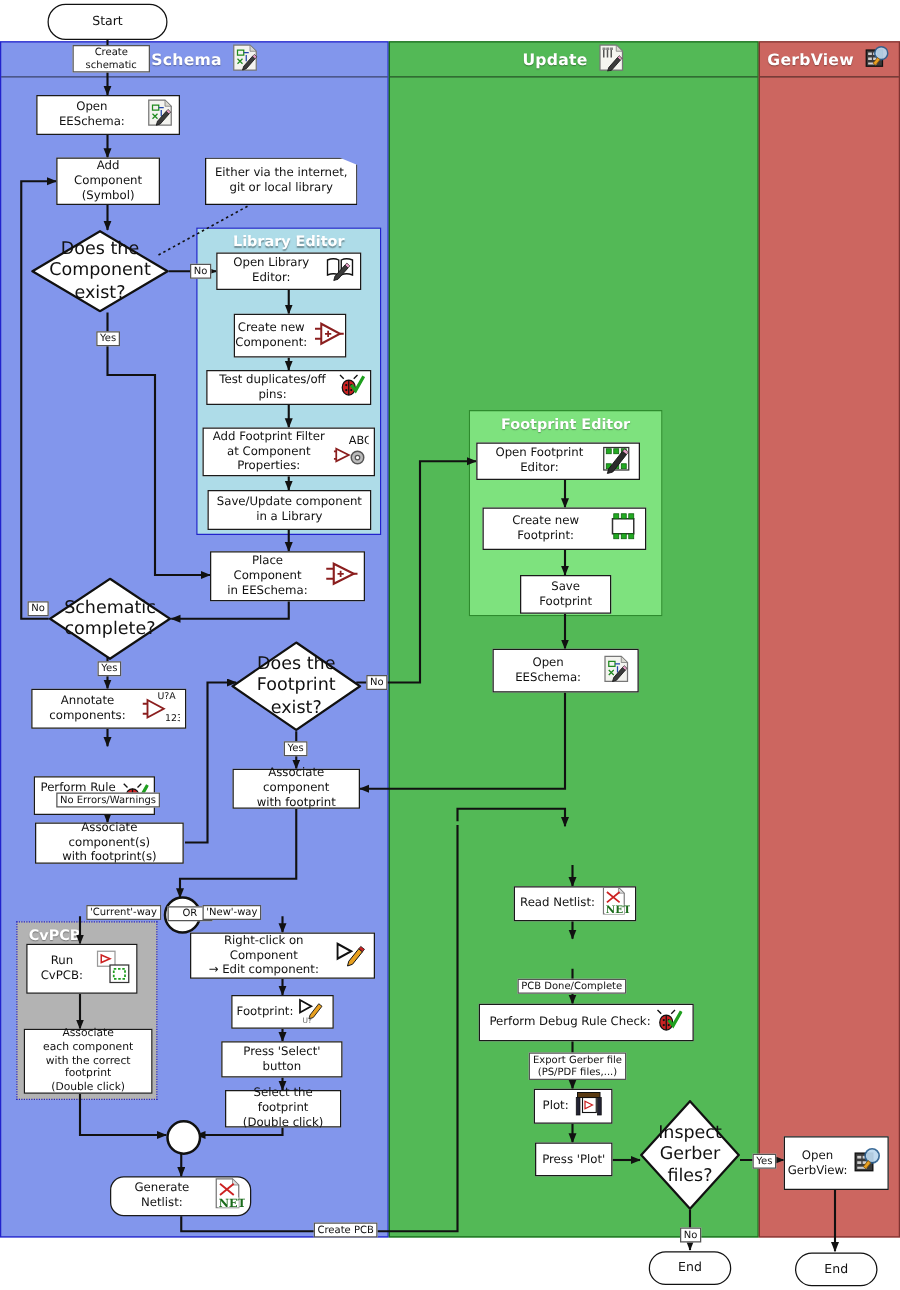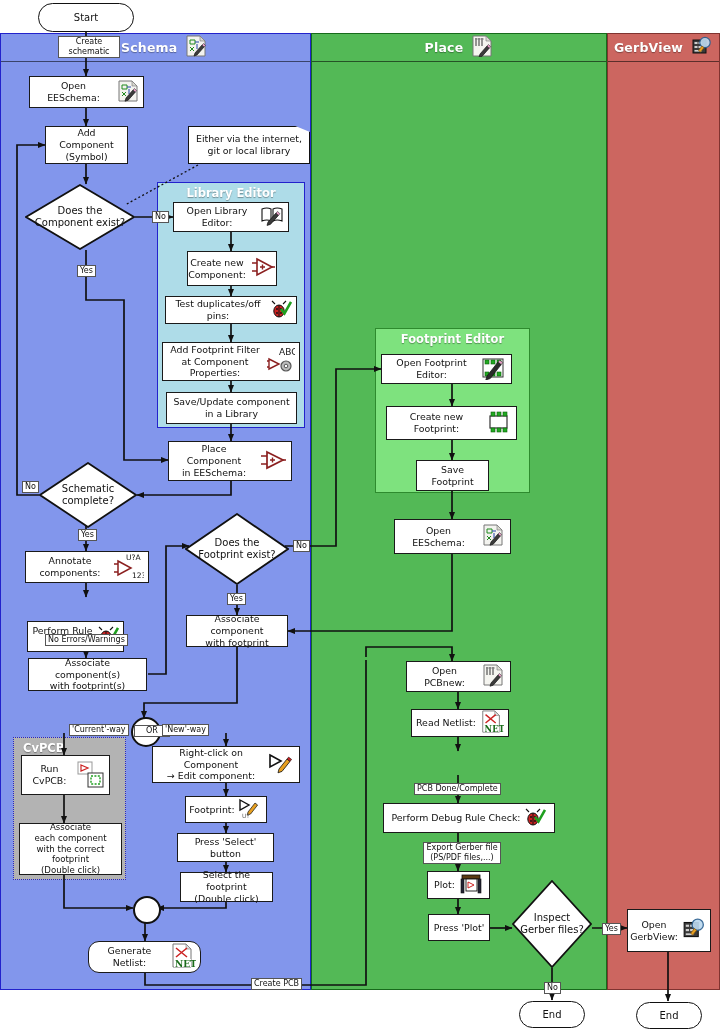--- a/index.html
+++ b/index.html
@@ -35,27 +35,27 @@
   .node .lbl{white-space:pre-line;}
 
   .term{position:absolute;box-sizing:border-box;background:#fff;border:1.6px solid #111;
         border-radius:18px;display:flex;align-items:center;justify-content:center;
         font-size:10px;color:#111;z-index:6;}
 
   
   .note{position:absolute;box-sizing:border-box;background:#fff;border:1.6px solid #111;
         font-size:9.4px;color:#111;line-height:1.3;text-align:center;z-index:5;
         display:flex;align-items:center;justify-content:center;padding:2px 4px;
-        clip-path:polygon(0 0, 88% 0, 100% 16%, 100% 100%, 0 100%);margin-left:24px;}
+        clip-path:polygon(0 0, 88% 0, 100% 16%, 100% 100%, 0 100%);}
 
   
   .dia{position:absolute;z-index:5;}
   .dia svg{position:absolute;left:0;top:0;}
   .dia .dtxt{position:absolute;left:0;top:0;right:0;bottom:0;display:flex;align-items:center;
-             justify-content:center;font-size:10px;color:#111;text-align:center;line-height:1.25;
+             justify-content:center;font-size:14px;color:#111;text-align:center;line-height:1.25;
              white-space:pre-line;}
 
   
   .conn{position:absolute;border:2px solid #111;background:#fff;border-radius:50%;z-index:6;
         display:flex;align-items:center;justify-content:center;font-size:8px;}
 
   
   .elbl{position:absolute;background:#fff;border:1px solid #555;font-size:8px;color:#111;
         padding:0 2px;line-height:1.25;z-index:8;white-space:pre-line;text-align:center;}
 
@@ -82,21 +82,21 @@
           <path d="M10 7 h4 M12 9 v5" stroke="#2244aa" stroke-width="1"></path>
           <path d="M10 18 l7-8 2 2 -7 8 -3 1 z" fill="#3b3b3b" stroke="#1a1a1a" stroke-width=".7"></path>
           <path d="M17 10 l2 2 1.5-1.5 -2-2 z" fill="#e8a0c8" stroke="#1a1a1a" stroke-width=".5"></path>
         </svg>
       </span>
     </div>
   </div>
 
   <div class="lane lane-pcbnew">
     <div class="lane-head">
-      <span class="ttl">Place</span>
+      <span class="ttl">Update</span>
       <span class="ic">
         <svg width="22" height="22" viewBox="0 0 22 22">
           <path d="M2 1 h13 l5 5 v15 h-18 z" fill="#f5f5f0" stroke="#777" stroke-width="1"></path>
           <path d="M15 1 l5 5 h-5 z" fill="#dcdcd4" stroke="#777" stroke-width=".6"></path>
           <g stroke="#555" stroke-width="1.2">
             <path d="M5 4 v7 M8 4 v7 M11 4 v7"></path>
           </g>
           <g fill="#888">
               <rect x="4" y="3" width="2.4" height="2"></rect>
               <rect x="7" y="3" width="2.4" height="2"></rect>
@@ -509,39 +509,20 @@
         <path d="M15 2 l5 5 h-5 z" fill="#d8d8d0" stroke="#777" stroke-width=".6"></path>
         <path d="M5 6 h5 v4 h-5 z" fill="none" stroke="#1f8a1f" stroke-width="1"></path>
         <path d="M5 13 l4 4 M9 13 l-4 4" stroke="#1f8a1f" stroke-width="1"></path>
         <path d="M10 8 h4 M12 10 v5" stroke="#2244aa" stroke-width="1"></path>
         <path d="M9 19 l7-8 2.2 2.2 -7 8 -3.2 1 z" fill="#3b3b3b" stroke="#1a1a1a" stroke-width=".7"></path>
         <path d="M16 11 l2.2 2.2 1.4-1.6 -2.2-2.1 z" fill="#e8a0c8" stroke="#1a1a1a" stroke-width=".5"></path>
       </svg>
     </span>
   </div>
 
-  <div class="node withicon" style="left:406px;top:661px;width:105px;height:31px;">
-    <span class="lbl">Open PCBnew:</span>
-    <span class="ic">
-      <svg width="24" height="24" viewBox="0 0 24 24">
-        <path d="M2 2 h13 l5 5 v15 h-18 z" fill="#f5f5f0" stroke="#777" stroke-width="1"></path>
-        <path d="M15 2 l5 5 h-5 z" fill="#dcdcd4" stroke="#777" stroke-width=".6"></path>
-        <g stroke="#555" stroke-width="1.2">
-            <path d="M5 5 v7 M8 5 v7 M11 5 v7"></path>
-          </g>
-        <g fill="#888">
-            <rect x="4" y="4" width="2.4" height="2"></rect>
-            <rect x="7" y="4" width="2.4" height="2"></rect>
-            <rect x="10" y="4" width="2.4" height="2"></rect>
-          </g>
-        <path d="M9 20 l7-8 2.2 2.2 -7 8 -3.2 1 z" fill="#3b3b3b" stroke="#1a1a1a" stroke-width=".7"></path>
-        <path d="M16 12 l2.2 2.2 1.4-1.6 -2.2-2.1 z" fill="#e8a0c8" stroke="#1a1a1a" stroke-width=".5"></path>
-      </svg>
-    </span>
-  </div>
 
   <div class="node withicon" style="left:411px;top:709px;width:98px;height:28px;">
     <span class="lbl">Read Netlist:</span>
     <span class="ic">
       <svg width="24" height="24" viewBox="0 0 26 26">
         <path d="M3 1 h13 l5 5 v18 h-18 z" fill="#fff" stroke="#777" stroke-width="1"></path>
         <path d="M16 1 l5 5 h-5 z" fill="#ddd" stroke="#777" stroke-width=".6"></path>
         <path d="M6 5 l11 9 M17 5 l-11 9" stroke="#cc2222" stroke-width="1.5"></path>
         <rect x="4" y="16" width="17" height="8" fill="#fff"></rect>
         <text x="5" y="23.5" font-size="9" font-weight="bold" font-family="DejaVu Serif" fill="#1a6b1a">NET</text>

